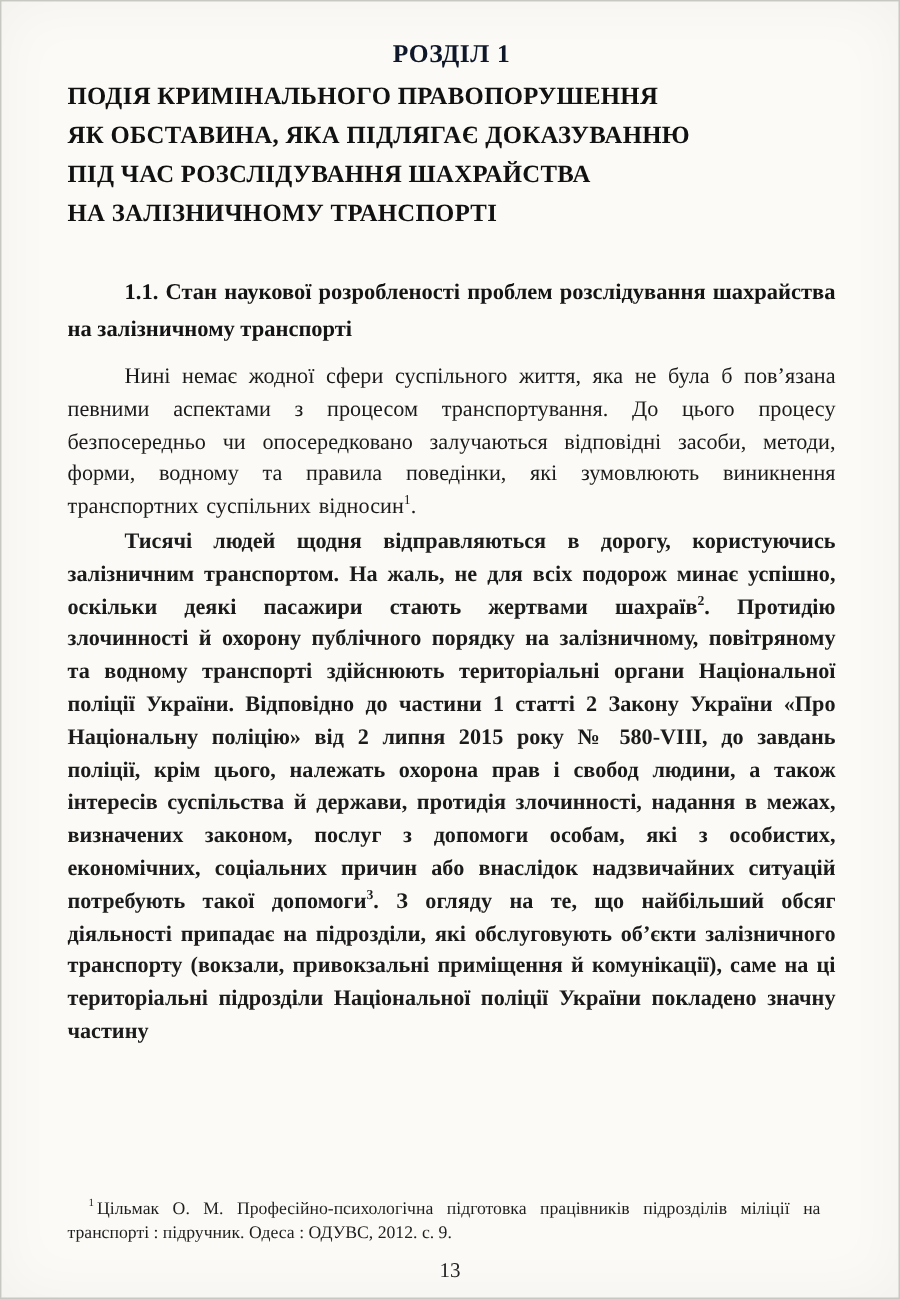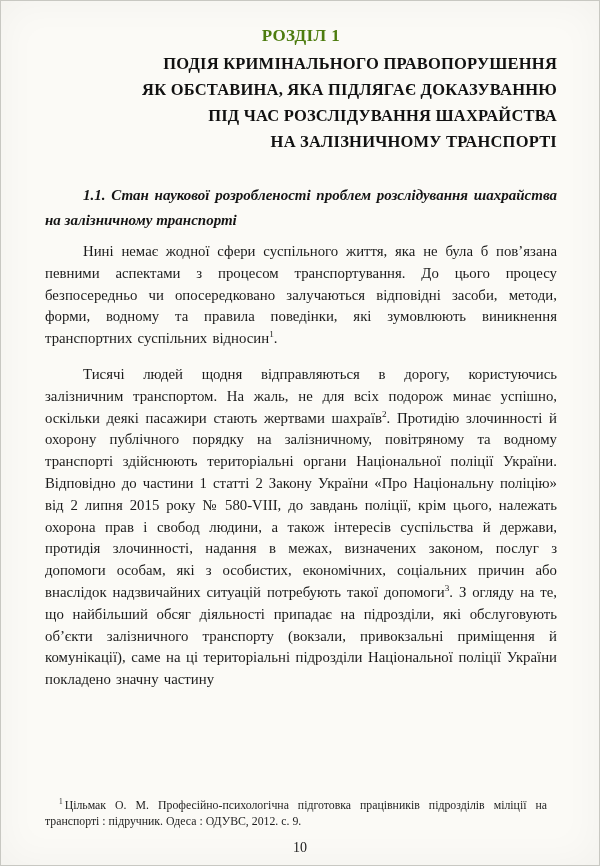--- a/index.html
+++ b/index.html
@@ -20,52 +20,51 @@
     overflow: hidden;
     border: 1px solid #c8c8c2;
     box-shadow: inset 0 0 40px rgba(0,0,0,0.04);
   }
   .chapter-num {
     text-align: center;
     font-weight: 700;
     font-size: 17px;
     line-height: 25px;
     letter-spacing: 0.4px;
-    color: #4d7c0f;
+    color: #0f172a;
   }
   .chapter-title {
-    text-align: right;
+    text-align: left;
     font-weight: 700;
     font-size: 16.5px;
     line-height: 26px;
     letter-spacing: 0.2px;
     margin: 3px auto 11px;
     white-space: pre-line;
     color: #111;
   }
   .section-title {
     margin-top: 28px;
     font-weight: 700;
     font-size: 15px;
     line-height: 25px;
     text-align: justify;
     text-indent: 38px;
     color: #141414;
-    font-style: italic;
   }
   .body-text { margin-top: 8px; }
   .body-text p {
     margin: 0;
     font-size: 14.8px;
     line-height: 21.8px;
     text-align: justify;
     text-indent: 38px;
     word-spacing: 1.5px;
   }
-  .body-text p + p { margin-top: 14px; }
+  .body-text p + p { margin-top: 1px; font-weight: bold; }
   sup {
     font-size: 0.62em;
     line-height: 0;
     vertical-align: super;
   }
   .footnotes {
     position: absolute;
     left: 44px;
     right: 52px;
     bottom: 36px;
@@ -108,15 +107,15 @@
 
     <p><span>Тисячі людей щодня відправляються в дорогу, користуючись залізничним транспортом. На жаль, не для всіх подорож минає успішно, оскільки деякі пасажири стають жертвами шахраїв</span><sup>2</sup><span>. Протидію злочинності й охорону публічного порядку на залізничному, повітряному та водному транспорті здійснюють територіальні органи Національної поліції України. Відповідно до частини 1 статті 2 Закону України «Про Національну поліцію» від 2 липня 2015 року № 580-VIII, до завдань поліції, крім цього, належать охорона прав і свобод людини, а також інтересів суспільства й держави, протидія злочинності, надання в межах, визначених законом, послуг з допомоги особам, які з особистих, економічних, соціальних причин або внаслідок надзвичайних ситуацій потребують такої допомоги</span><sup>3</sup><span>. З огляду на те, що найбільший обсяг діяльності припадає на підрозділи, які обслуговують об’єкти залізничного транспорту (вокзали, привокзальні приміщення й комунікації), саме на ці територіальні підрозділи Національної поліції України покладено значну частину</span></p>
   </div>
 
   <div class="footnotes">
     <p class="footnote"><sup>1</sup><span>Цільмак О. М. Професійно-психологічна підготовка працівників підрозділів міліції на транспорті : підручник. Одеса : ОДУВС, 2012. с. 9.</span></p>
 
 
   </div>
 
-  <div class="page-number">10</div>
+  <div class="page-number">13</div>
 
 </div>
 
 </body></html>

